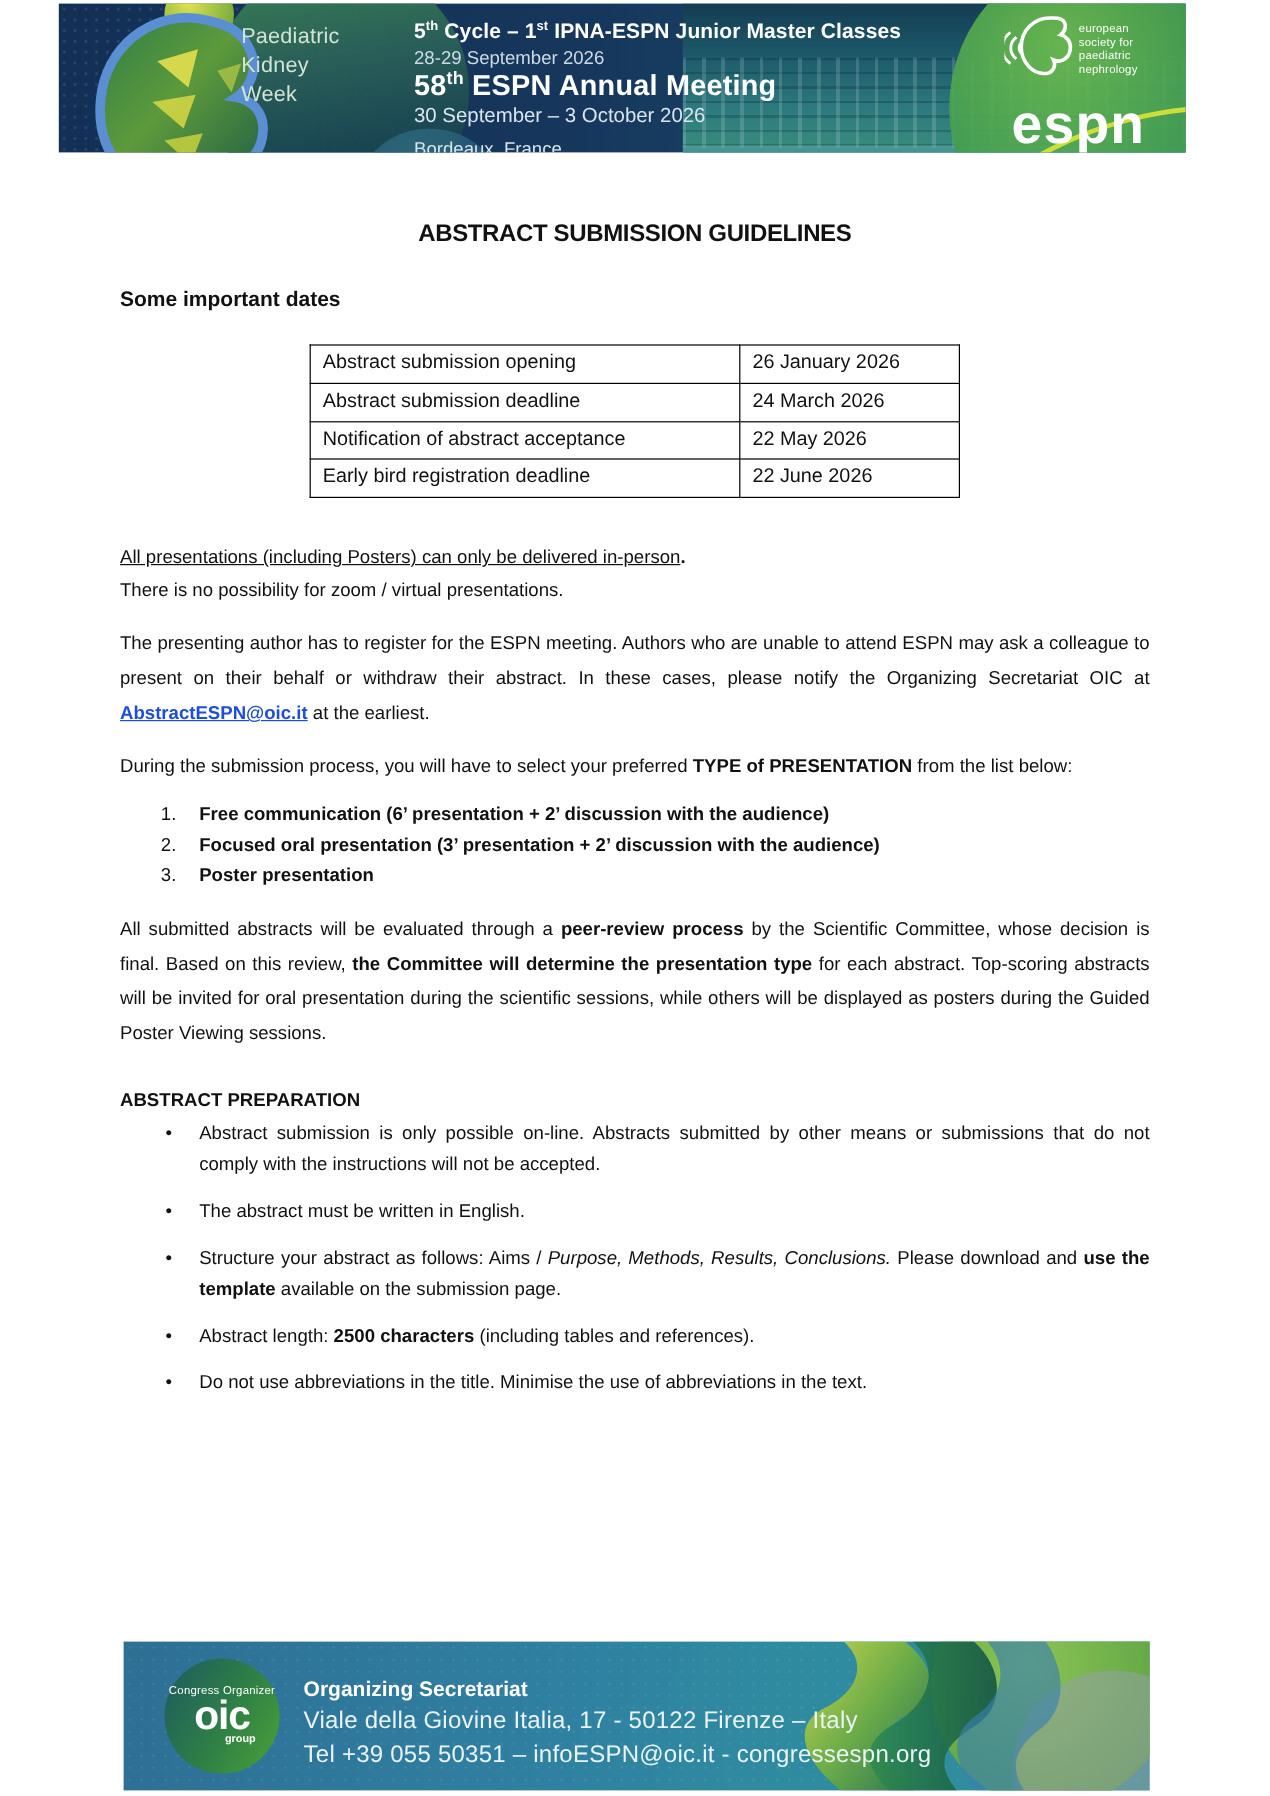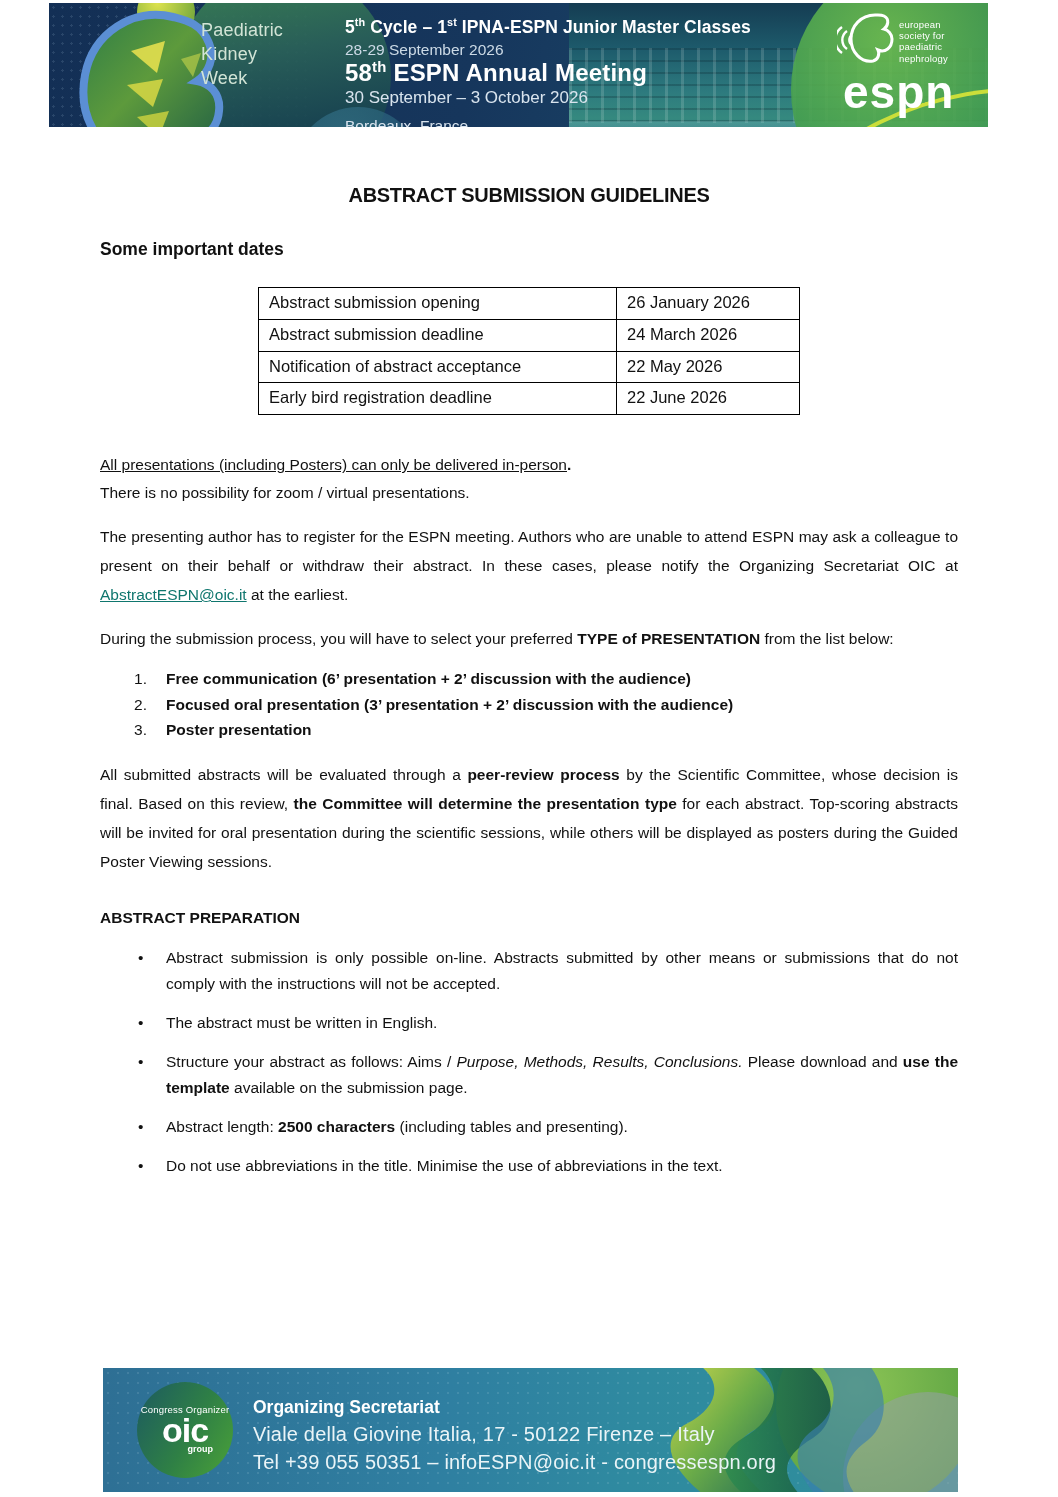--- a/index.html
+++ b/index.html
@@ -39,43 +39,43 @@
   .mc-title { font-size:17.5px; font-weight:bold; letter-spacing:.1px; }
   .mc-dates { font-size:15.5px; color:#ccdae6; margin-top:3px; }
   .am-title { font-size:24px; font-weight:bold; letter-spacing:.2px; }
   .am-dates { font-size:17px; color:#d9e4ee; margin-top:1px; }
   .am-loc   { font-size:15.5px; color:#d9e4ee; margin-top:9px; }
   sup { font-size:.62em; }
   .espn-logo { position:absolute; left:788px; top:8px; width:200px; z-index:6; color:#ffffff; }
   .espn-top { display:flex; align-items:flex-start; }
   .espn-mark { width:58px; height:56px; flex:0 0 auto; }
   .espn-tagline { font-size:9.5px; line-height:1.18; margin-top:8px; margin-left:4px; letter-spacing:.2px; }
-  .espn-name { font-size:46px; font-weight:bold; letter-spacing:1px; line-height:1; margin-top:2px; margin-left:6px; }
+  .espn-name { font-size:46px; font-weight:bold; letter-spacing:1px; line-height:1; margin-top:13px; margin-left:6px; }
 
   
   .content { position:absolute; left:100px; top:163px; width:858px; font-size:15.5px; line-height:29px; color:#111; }
   .doc-title { margin-top:20px; text-align:center; font-size:20px; line-height:1.2; font-weight:bold; letter-spacing:-.3px; }
   .dates-heading { margin-top:32px; font-size:17.5px; line-height:1.2; font-weight:bold; }
   table.dates { margin:27px auto 0; border-collapse:collapse; width:542px; }
   table.dates td { border:1.8px solid #000; font-size:16.5px; line-height:1.2; padding:5px 10px 6px; }
   table.dates td.c1 { width:358px; }
   .notice { margin-top:32px; text-align:center; font-weight:bold; font-size:15.5px; }
   .inperson-head { margin-top:37px; line-height:26px; }
   .bu { font-weight:normal; text-decoration:underline; }
   .b  { font-weight:bold; }
   .i  { font-style:italic; }
   .para { margin-top:15px; text-align:justify; }
   .tight { margin-top:0; }
-  a.mail { color:#0f766e; text-decoration:underline; }
+  a.mail { color:#1d4ed8; text-decoration:underline;font-weight:bold; }
   ol.types { margin-top:13px; list-style:none; counter-reset:n; }
   ol.types li { counter-increment:n; display:flex; line-height:25.5px; }
   ol.types li::before { content:counter(n) "."; width:32px; margin-left:34px; flex:0 0 auto; }
   ol.types li span { font-weight:bold; }
   .prep-heading { margin-top:27px; font-weight:bold; font-size:15.5px; }
-  ul.bullets { margin-top:13px; list-style:none; }
+  ul.bullets { list-style:none; }
   ul.bullets li { position:relative; padding-left:66px; margin-bottom:13px; line-height:26px; text-align:justify; }
   ul.bullets li::before { content:"\2022"; position:absolute; left:38px; top:0; }
 
   
   .footer { position:absolute; left:103px; top:1368px; width:855px; height:124px;
             background:linear-gradient(100deg,#2e6f94 0%,#2f7fa1 40%,#2f8aa0 62%,#2f8f9a 100%);
             overflow:hidden; color:#ffffff; }
   .footer-dots { position:absolute; inset:0;
             background-image:radial-gradient(rgba(215,235,240,.25) 1px, transparent 1.3px);
             background-size:10px 10px; opacity:.5; }
@@ -209,21 +209,21 @@
     </ol>
 
     <p class="para" style="margin-top:17px"><span>All submitted abstracts will be evaluated through a </span><span class="b">peer-review process</span><span> by the Scientific Committee, whose decision is final. Based on this review, </span><span class="b">the Committee will determine the presentation type</span><span> for each abstract. Top-scoring abstracts will be invited for oral presentation during the scientific sessions, while others will be displayed as posters during the Guided Poster Viewing sessions.</span></p>
 
     <h3 class="prep-heading">ABSTRACT PREPARATION</h3>
 
     <ul class="bullets">
       <li><span>Abstract submission is only possible on-line. Abstracts submitted by other means or submissions that do not comply with the instructions will not be accepted.</span></li>
       <li><span>The abstract must be written in English.</span></li>
       <li><span>Structure your abstract as follows: Aims / </span><span class="i">Purpose, Methods, Results, Conclusions.</span><span> Please download and </span><span class="b">use the template</span><span> available on the submission page.</span></li>
-      <li><span>Abstract length: </span><span class="b">2500 characters</span><span> (including tables and presenting).</span></li>
+      <li><span>Abstract length: </span><span class="b">2500 characters</span><span> (including tables and references).</span></li>
       <li><span>Do not use abbreviations in the title. Minimise the use of abbreviations in the text.</span></li>
     </ul>
   </main>
 
   <footer class="footer">
     <div class="footer-dots"></div>
 
     <div class="footer-art">
       <div class="fa-green"></div>
       <div class="fa-grey"></div>

